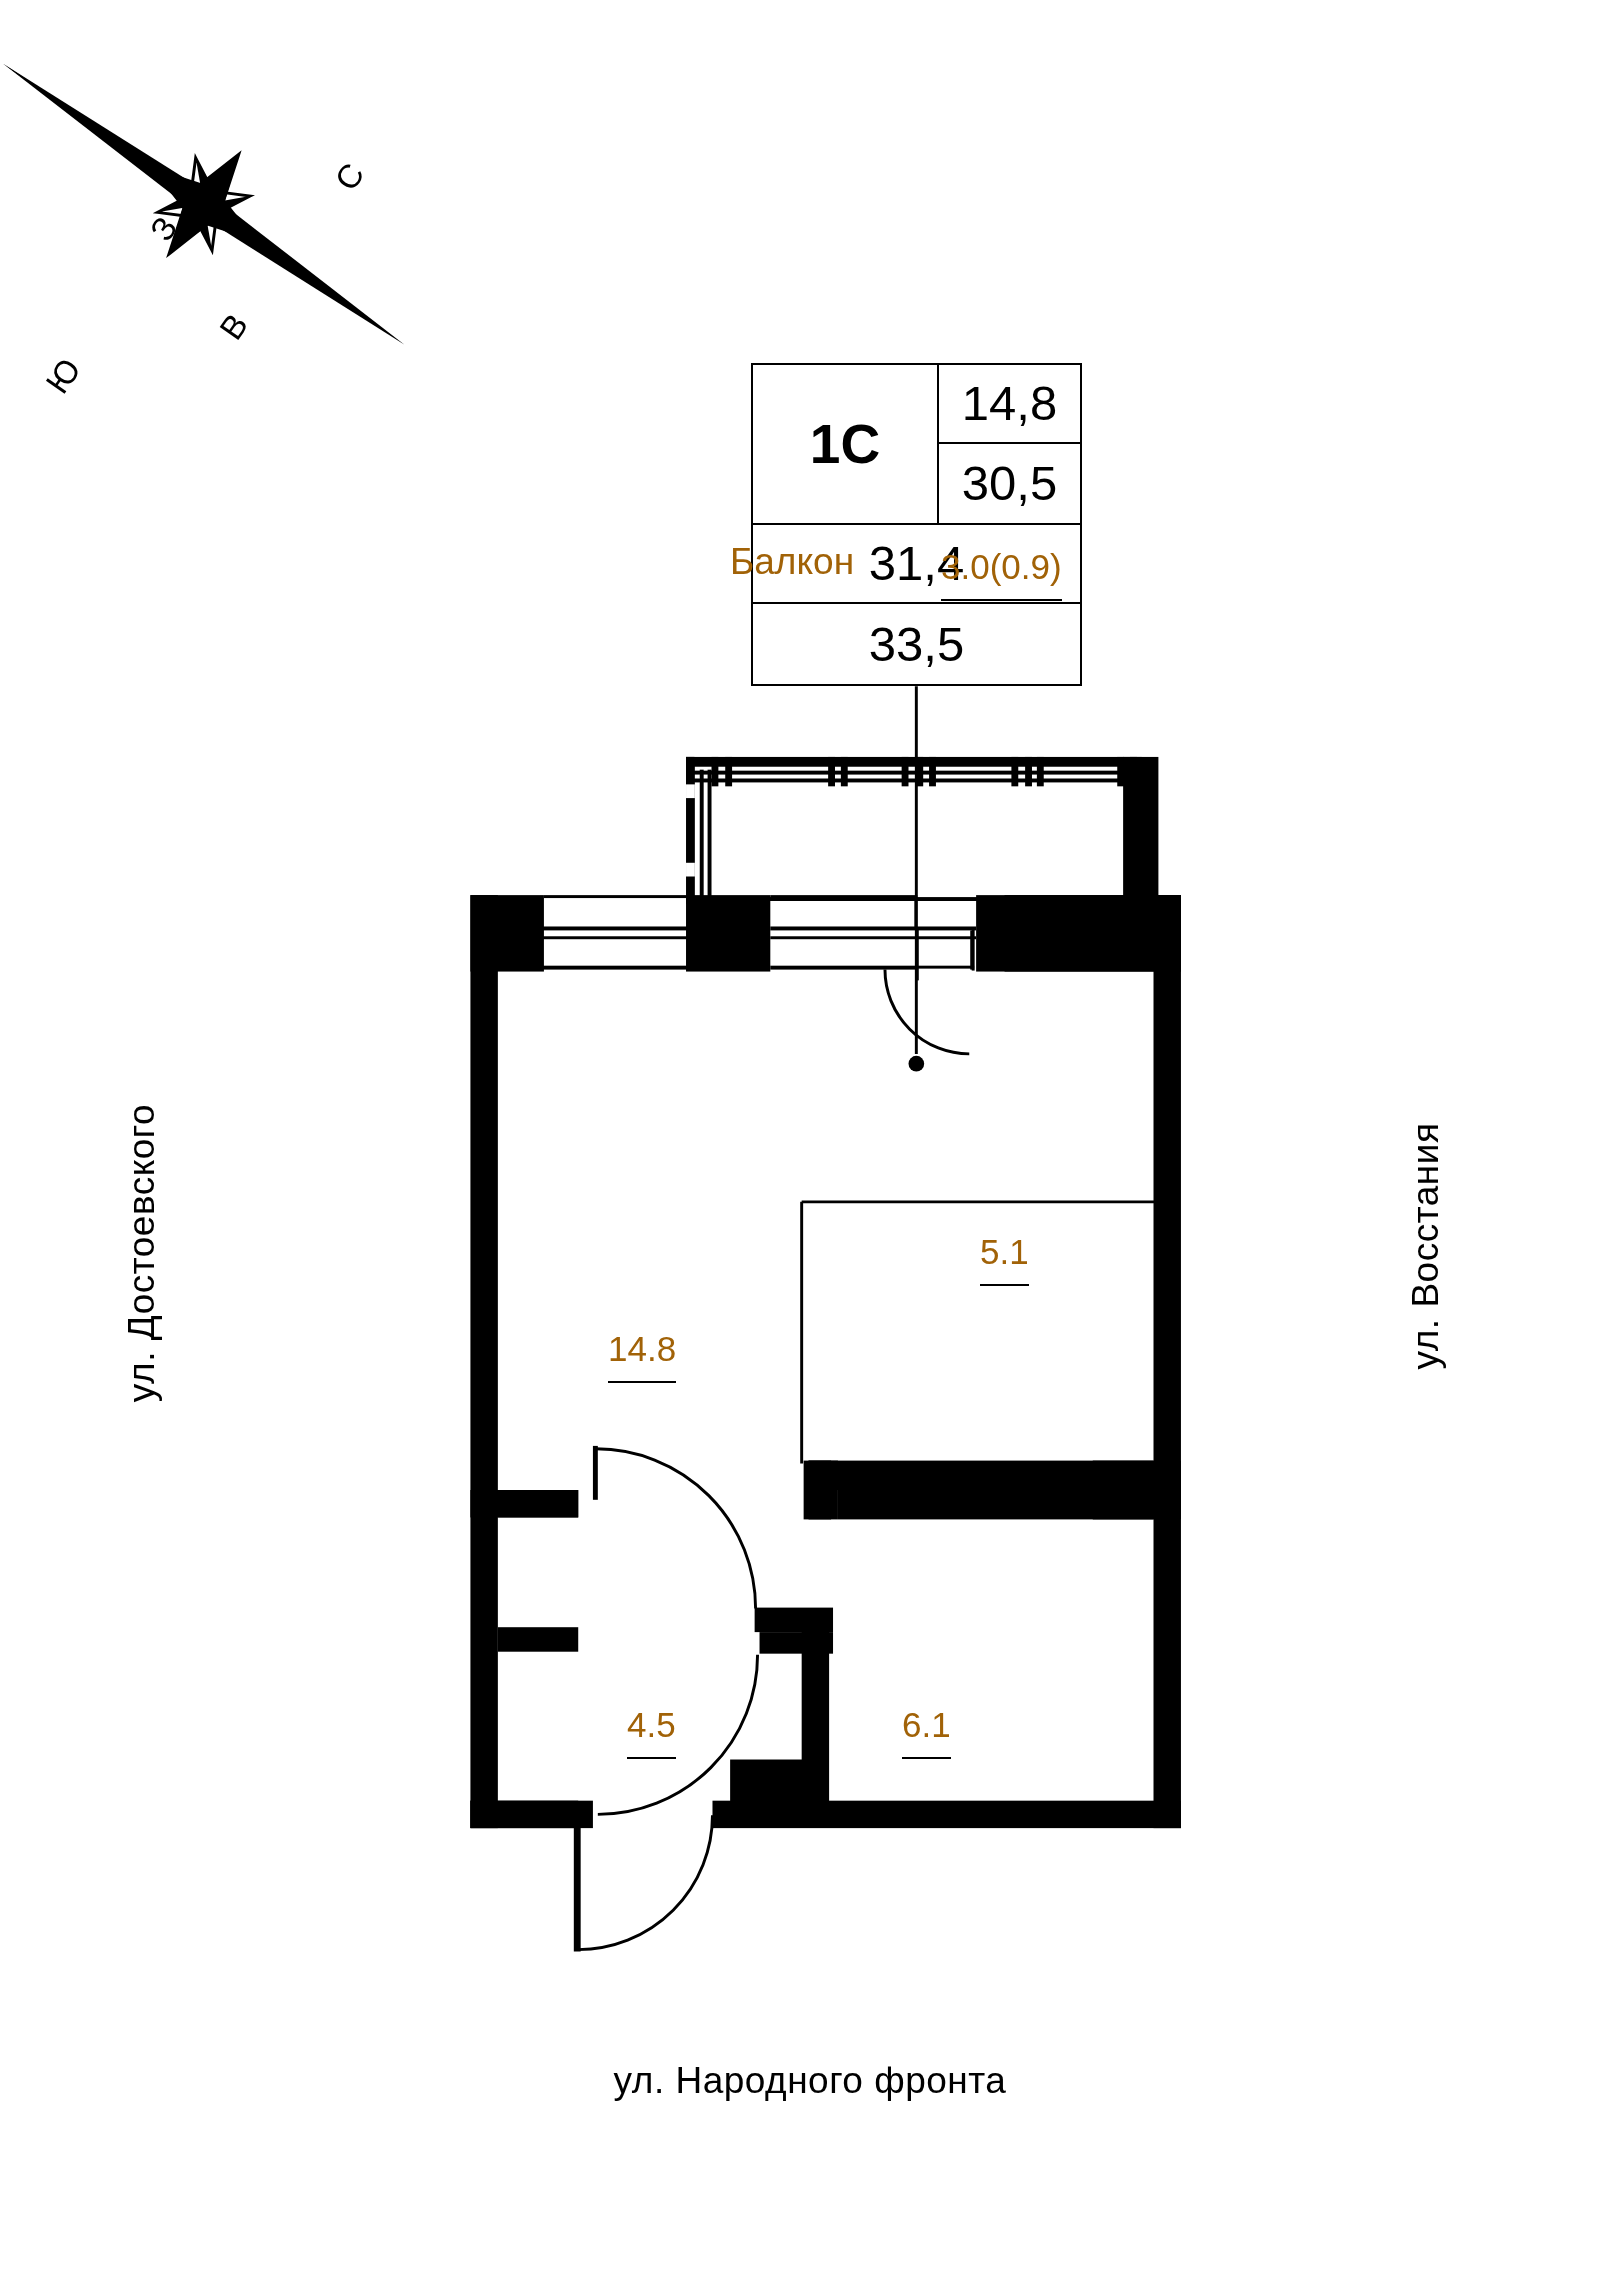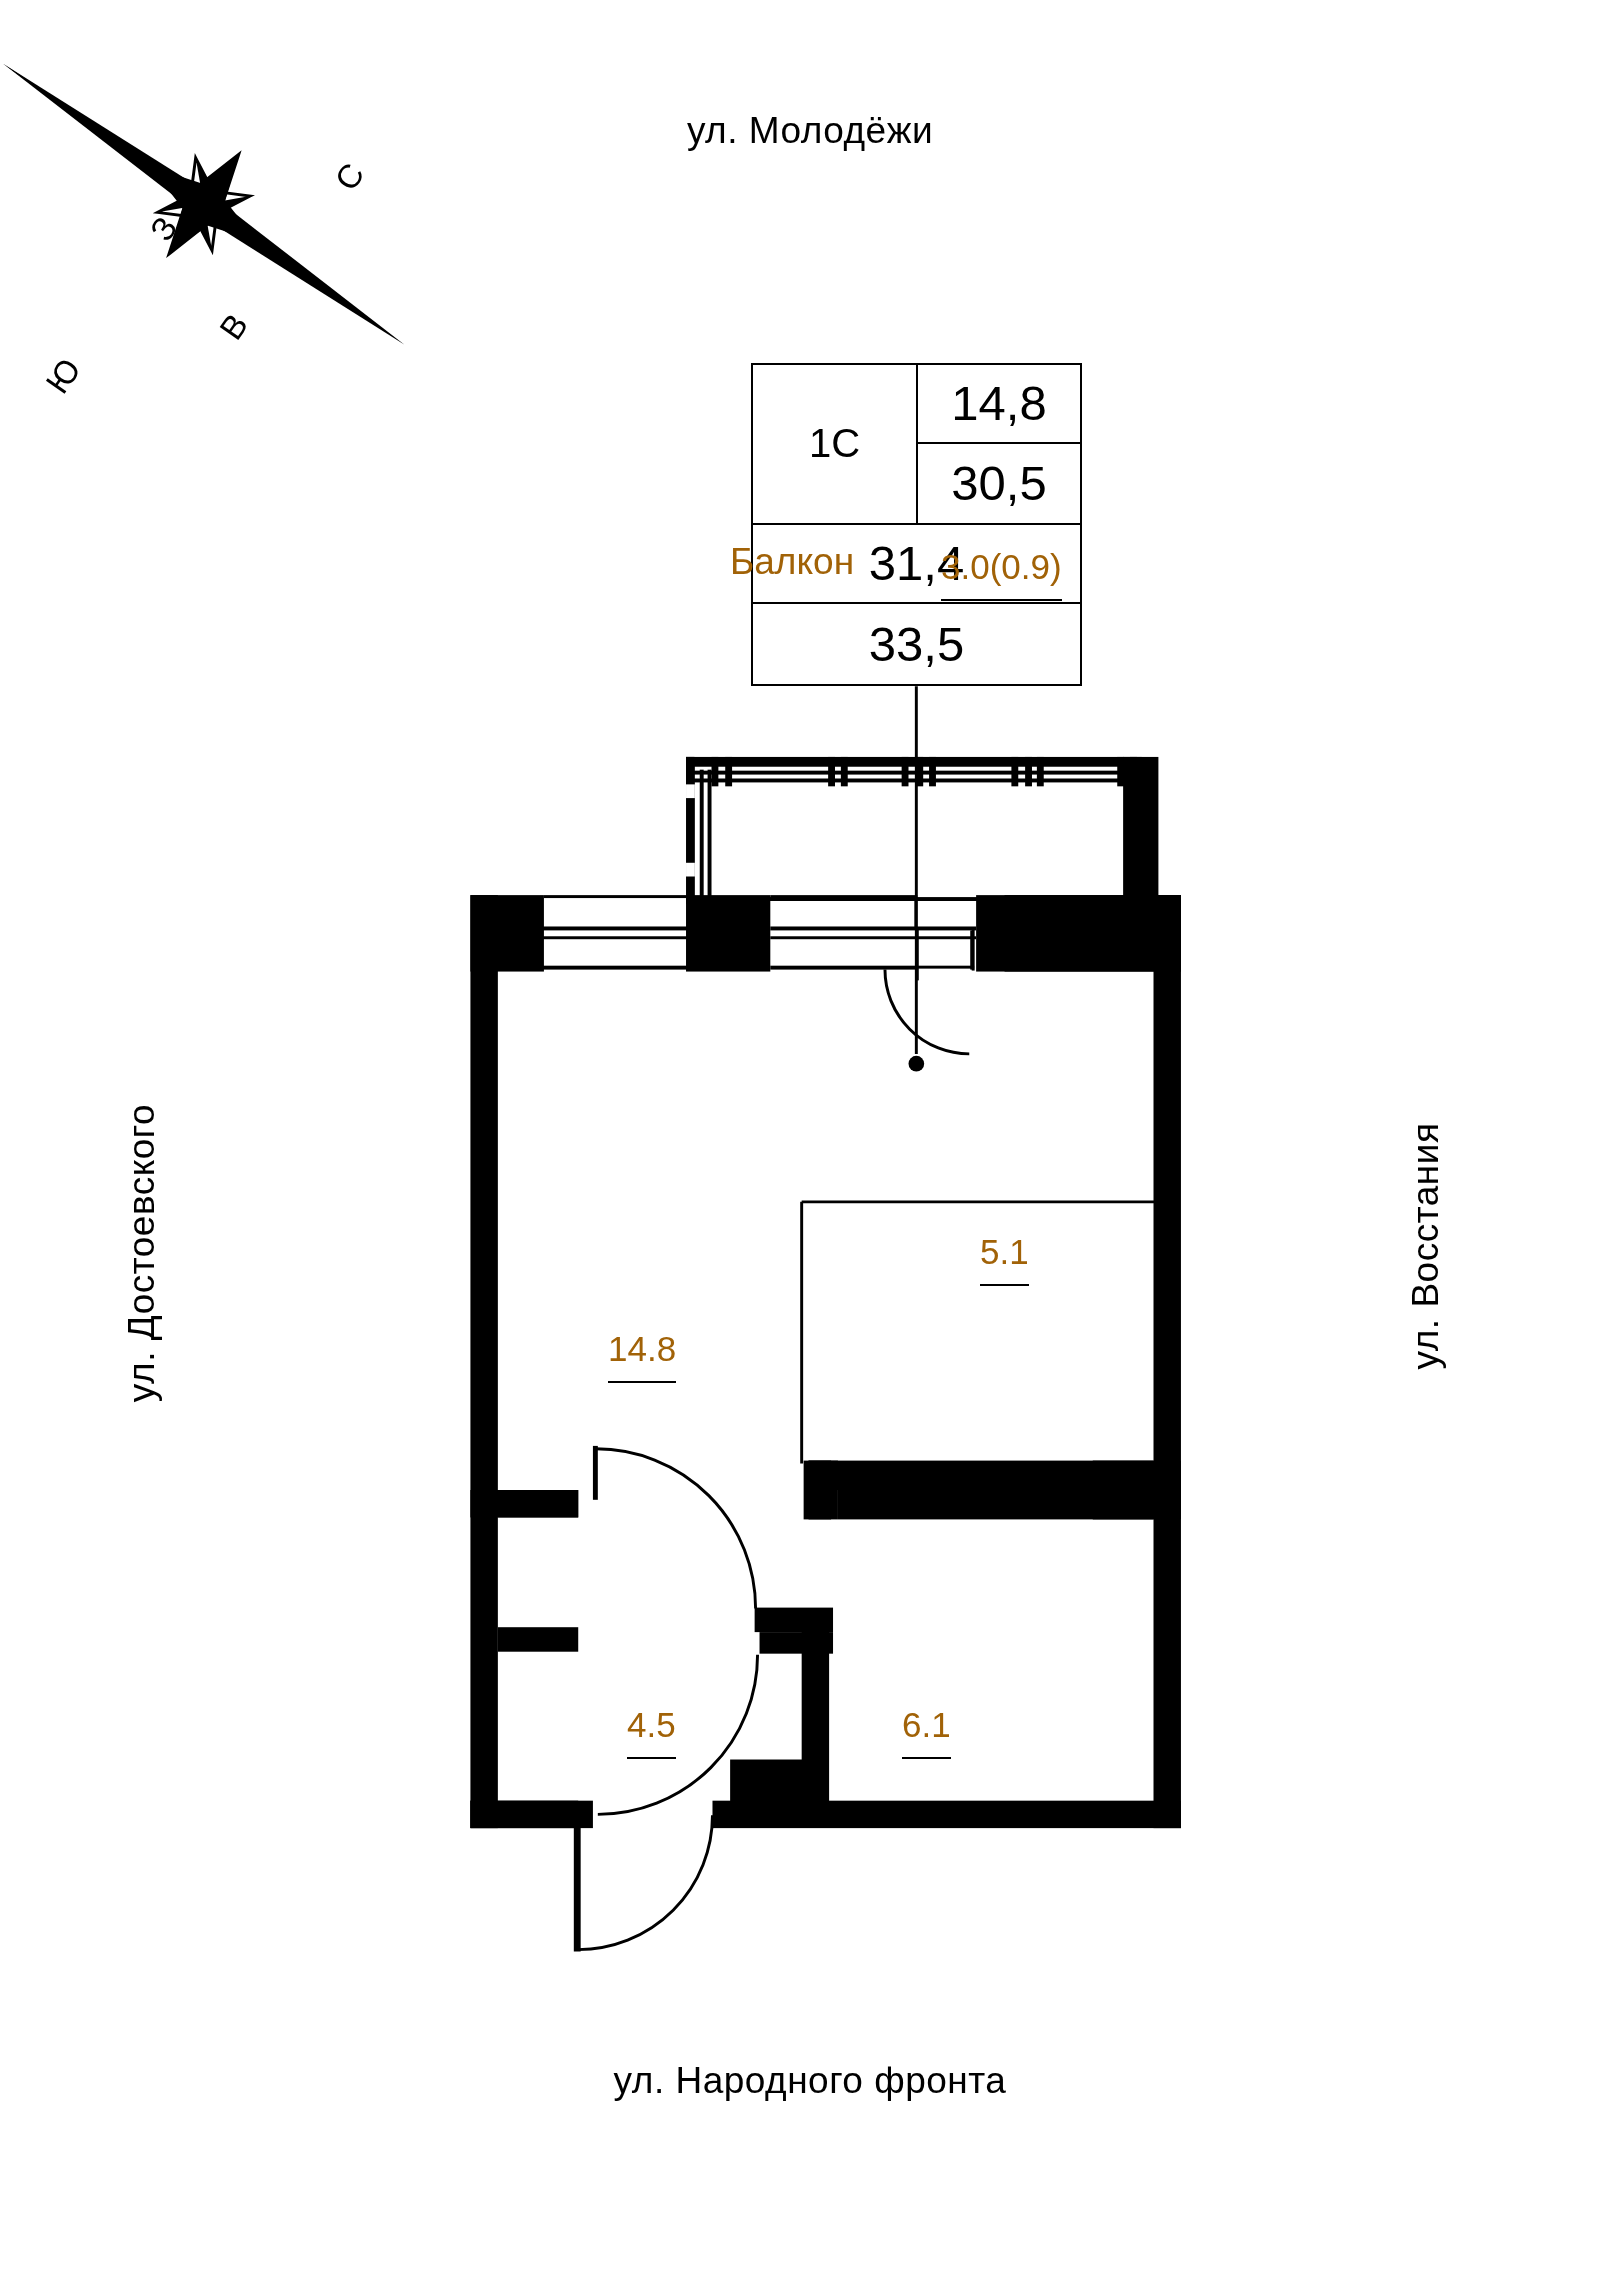--- a/index.html
+++ b/index.html
@@ -75,27 +75,28 @@
     display: flex;
     flex-direction: column;
   }
   .info-row {
     flex: 1 1 50%;
     display: flex;
     box-sizing: border-box;
   }
   .info-row.top { border-bottom: 2.9px solid #000; }
   .info-left {
-    width: 165px;
+    width: 186px;
     box-sizing: border-box;
     border-right: 2.9px solid #000;
     display: flex;
     align-items: center;
     justify-content: center;
-    font-size: 40px;
+    font-size: 55px;
+    font-weight: bold;
   }
   .info-right {
     flex: 1;
     display: flex;
     flex-direction: column;
     box-sizing: border-box;
   }
   .info-cell {
     flex: 1 1 50%;
     display: flex;
@@ -282,21 +283,20 @@
       </g>
       <g fill="#000" transform="rotate(45)">
         <polygon points="0,-48 11,-13 0,0"></polygon>
         <polygon points="0,48 -11,13 0,0"></polygon>
         <polygon points="48,0 13,11 0,0"></polygon>
         <polygon points="-48,0 -13,-11 0,0"></polygon>
       </g>
     </g>
   </svg>
 
-  <div class="street-label" id="street-top">ул. Молодёжи</div>
 
   <div class="street-label" id="street-bottom">ул. Народного фронта</div>
 
   <div class="street-label" id="street-left">ул. Достоевского</div>
 
   <div class="street-label" id="street-right">ул. Восстания</div>
 
   <div id="compass">
     <div class="compass-letter" id="compass-n">С</div>
     <div class="compass-letter" id="compass-w">З</div>

